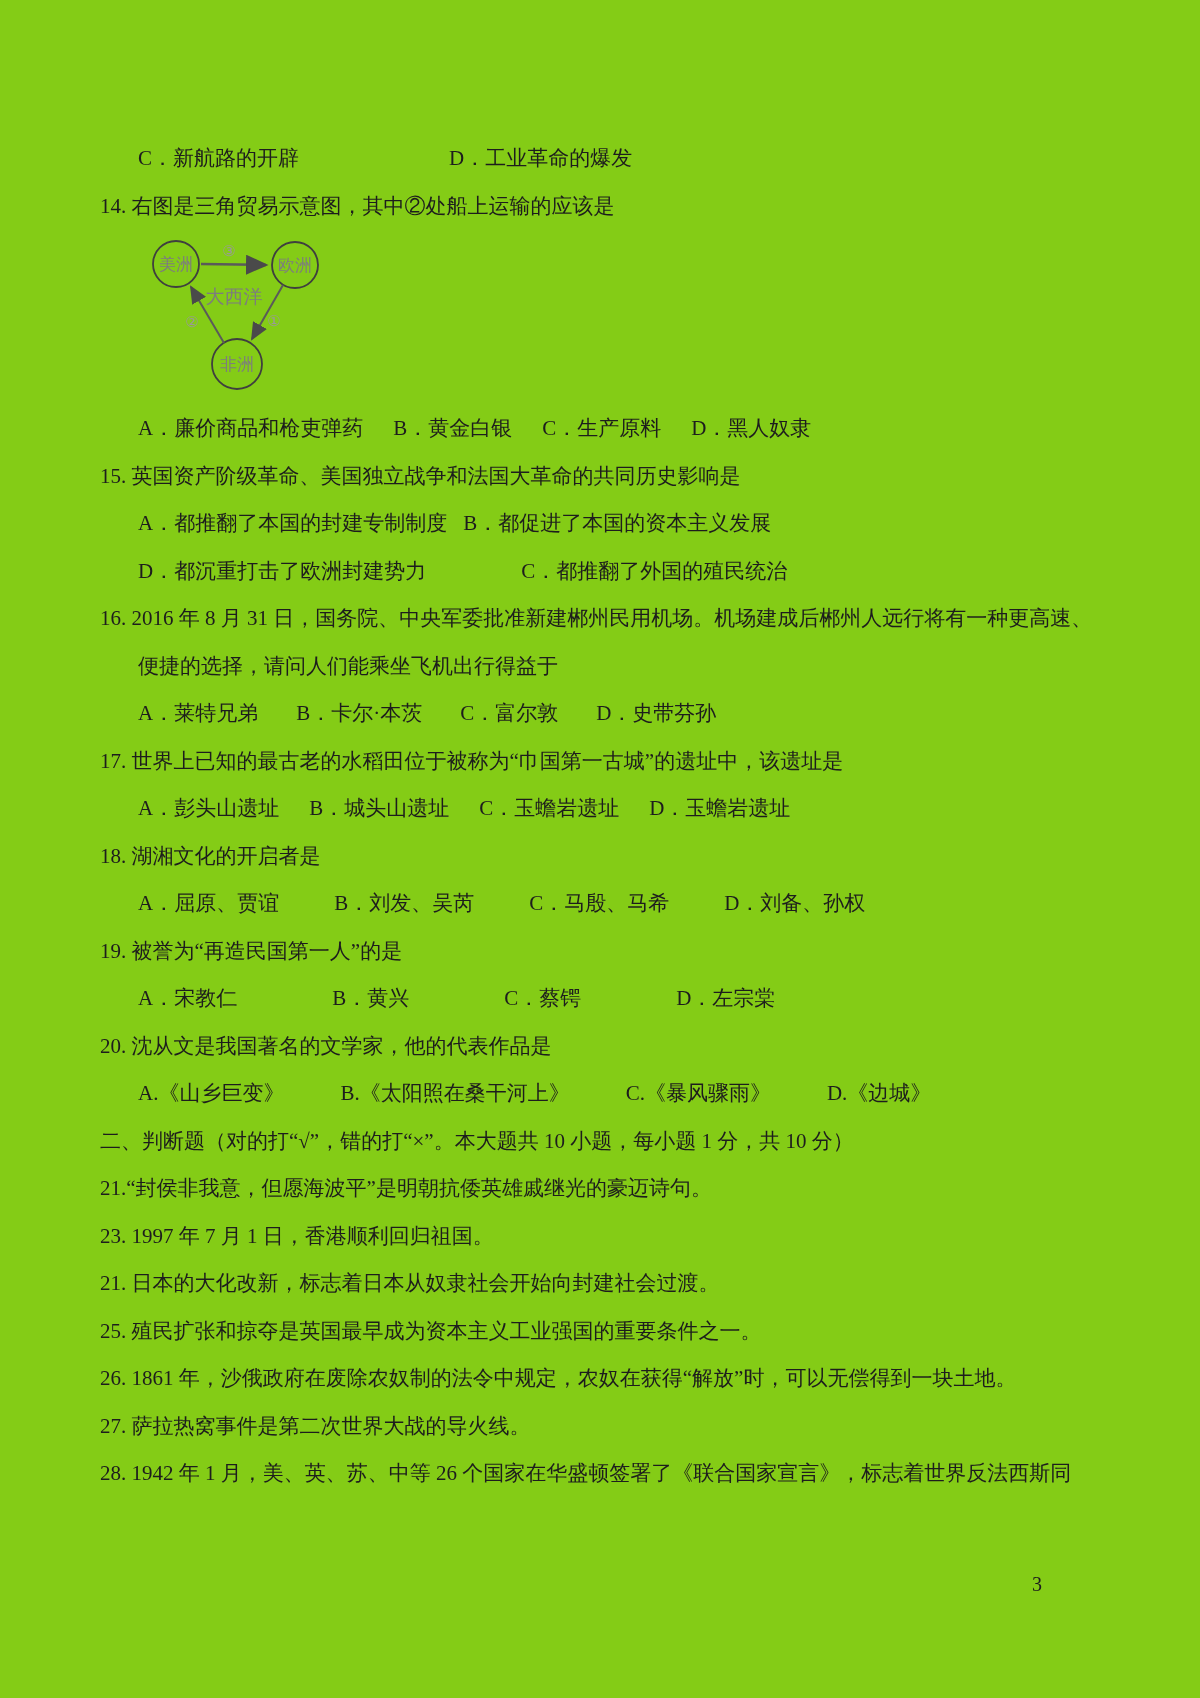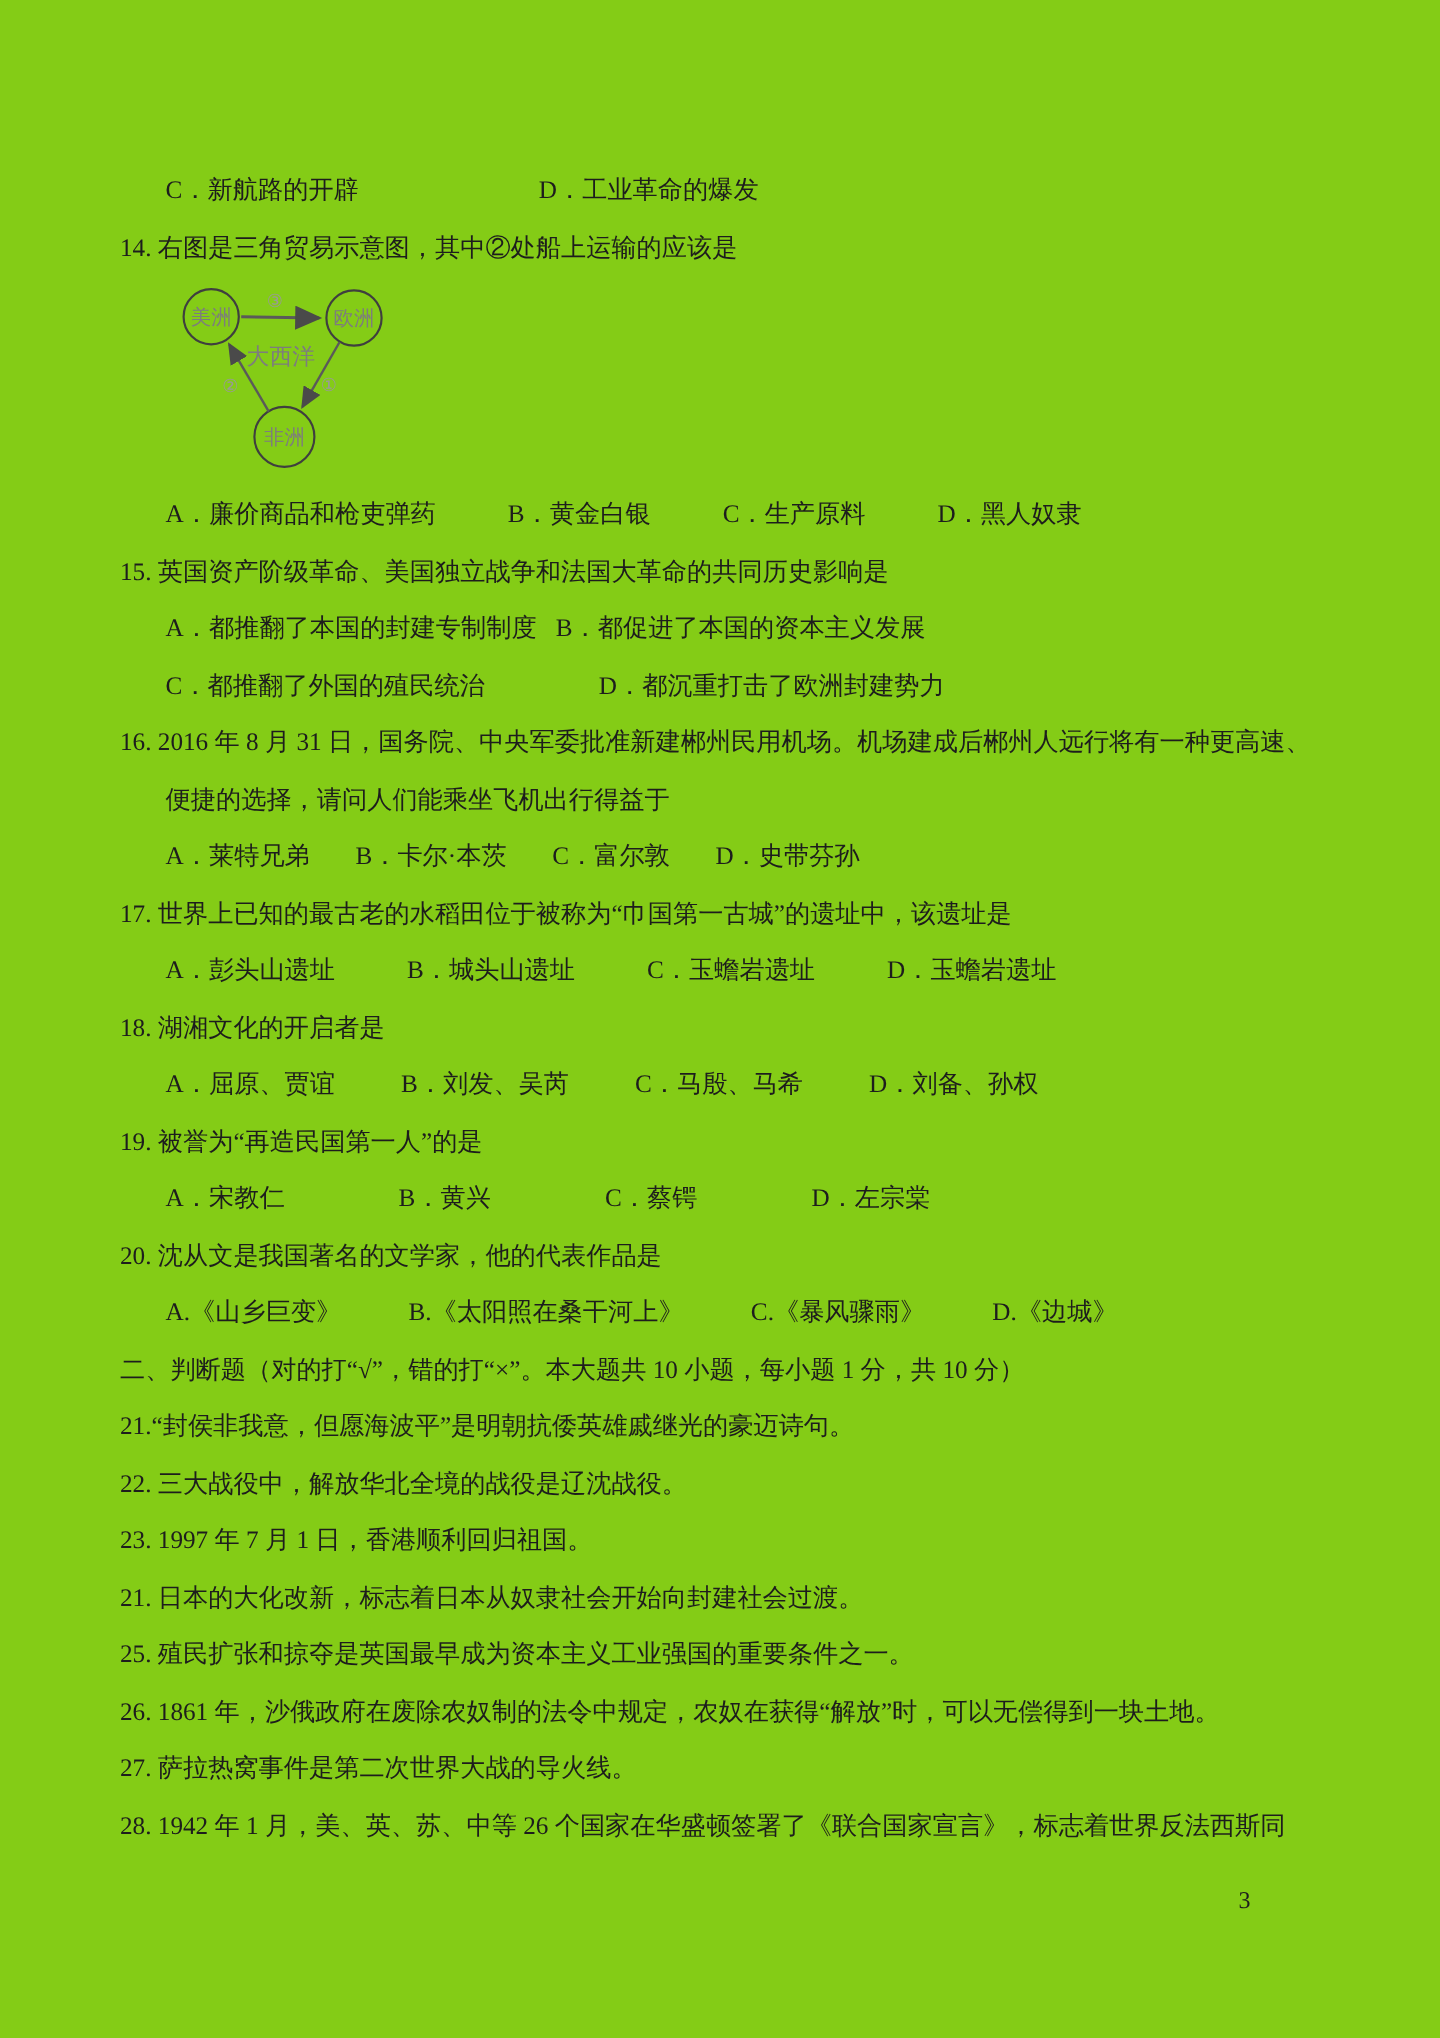--- a/index.html
+++ b/index.html
@@ -15,21 +15,21 @@
     position:absolute;left:100px;top:135px;width:1010px;
     font-size:21px;line-height:47.5px;
   }
   .line{white-space:nowrap;}
   .indent{padding-left:38px;}
   .opts{display:flex;}
   .opts span{white-space:nowrap;}
   .g38{gap:38px;align-items:center;}
   .g40{gap:16px;}
   .g44{gap:56px;}
-  .g50{gap:60px;}
+  .g50{gap:30px;}
   .g55{gap:55px;align-items:center;}
   .g95{gap:95px;}
   .g150{gap:150px;}
   .diagram-block{height:170px;line-height:normal;}
   .diagram-block svg{margin-left:45px;margin-top:5px;display:block;}
   .dg-label{font-size:17px;fill:#7d7d7d;text-anchor:middle;font-family:"Liberation Serif","DejaVu Serif",serif;}
   .dg-ocean{font-size:19px;fill:#7d7d7d;text-anchor:middle;font-family:"Liberation Serif","DejaVu Serif",serif;}
   .dg-num{font-size:15px;fill:#999999;text-anchor:middle;font-family:"Liberation Serif","DejaVu Serif",serif;}
   .page-num{position:absolute;left:1032px;top:1572px;font-size:20px;line-height:24px;}
 </style>
@@ -75,22 +75,22 @@
       <span>C．生产原料</span>
       <span>D．黑人奴隶</span>
     </div>
 
     <div class="line">15. 英国资产阶级革命、美国独立战争和法国大革命的共同历史影响是</div>
     <div class="line indent opts g40">
       <span>A．都推翻了本国的封建专制制度</span>
       <span>B．都促进了本国的资本主义发展</span>
     </div>
     <div class="line indent opts g95">
+      <span>D．都沉重打击了欧洲封建势力</span>
       <span>C．都推翻了外国的殖民统治</span>
-      <span>D．都沉重打击了欧洲封建势力</span>
     </div>
 
     <div class="line">16. 2016 年 8 月 31 日，国务院、中央军委批准新建郴州民用机场。机场建成后郴州人远行将有一种更高速、</div>
     <div class="line indent">便捷的选择，请问人们能乘坐飞机出行得益于</div>
     <div class="line indent opts g38">
       <span>A．莱特兄弟</span>
       <span>B．卡尔·本茨</span>
       <span>C．富尔敦</span>
       <span>D．史带芬孙</span>
     </div>
@@ -122,21 +122,20 @@
     <div class="line">20. 沈从文是我国著名的文学家，他的代表作品是</div>
     <div class="line indent opts g44">
       <span>A.《山乡巨变》</span>
       <span>B.《太阳照在桑干河上》</span>
       <span>C.《暴风骤雨》</span>
       <span>D.《边城》</span>
     </div>
 
     <div class="line">二、判断题（对的打“√”，错的打“×”。本大题共 10 小题，每小题 1 分，共 10 分）</div>
     <div class="line">21.“封侯非我意，但愿海波平”是明朝抗倭英雄戚继光的豪迈诗句。</div>
-    <div class="line">22. 三大战役中，解放华北全境的战役是辽沈战役。</div>
     <div class="line">23. 1997 年 7 月 1 日，香港顺利回归祖国。</div>
     <div class="line">21. 日本的大化改新，标志着日本从奴隶社会开始向封建社会过渡。</div>
     <div class="line">25. 殖民扩张和掠夺是英国最早成为资本主义工业强国的重要条件之一。</div>
     <div class="line">26. 1861 年，沙俄政府在废除农奴制的法令中规定，农奴在获得“解放”时，可以无偿得到一块土地。</div>
     <div class="line">27. 萨拉热窝事件是第二次世界大战的导火线。</div>
     <div class="line">28. 1942 年 1 月，美、英、苏、中等 26 个国家在华盛顿签署了《联合国家宣言》，标志着世界反法西斯同</div>
 
   </div>
 
   <div class="page-num">3</div>

